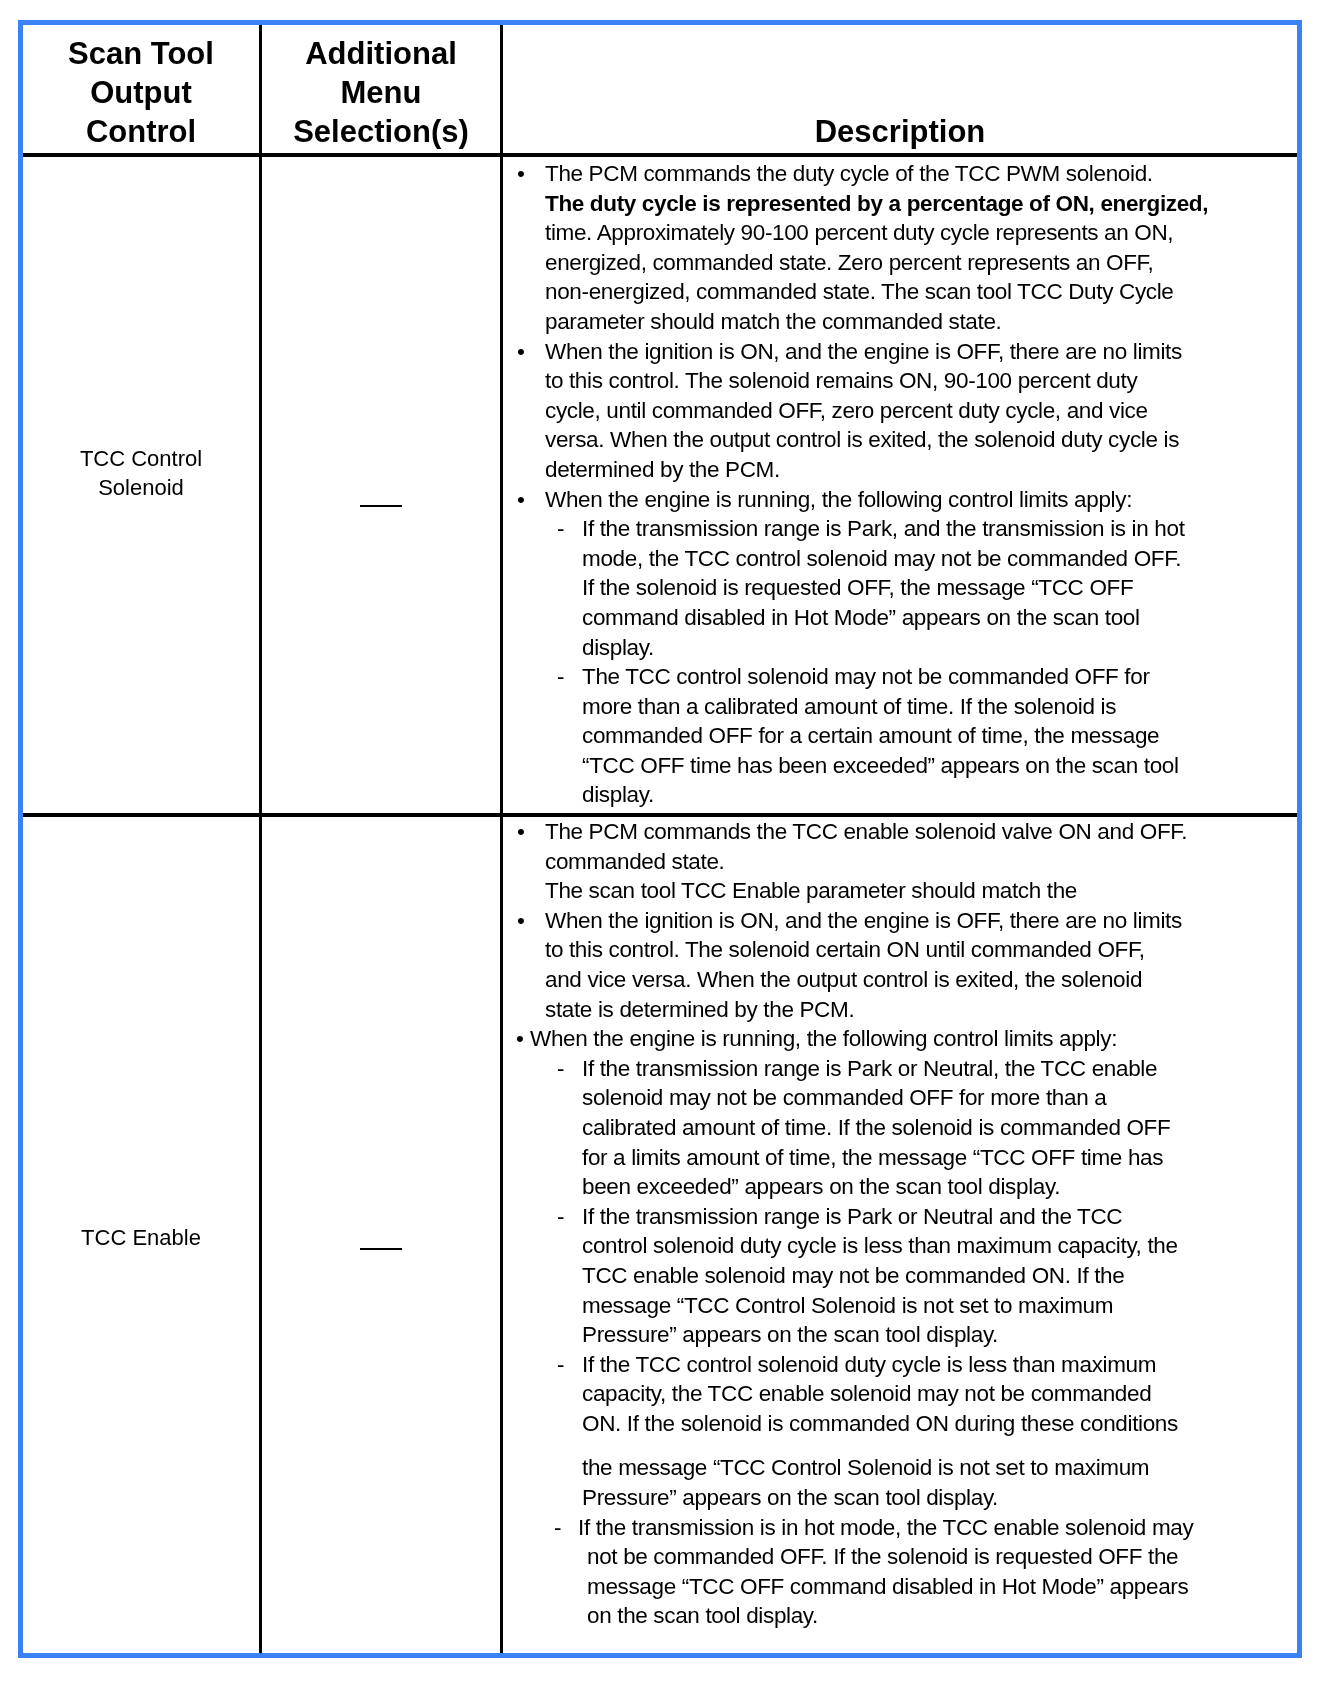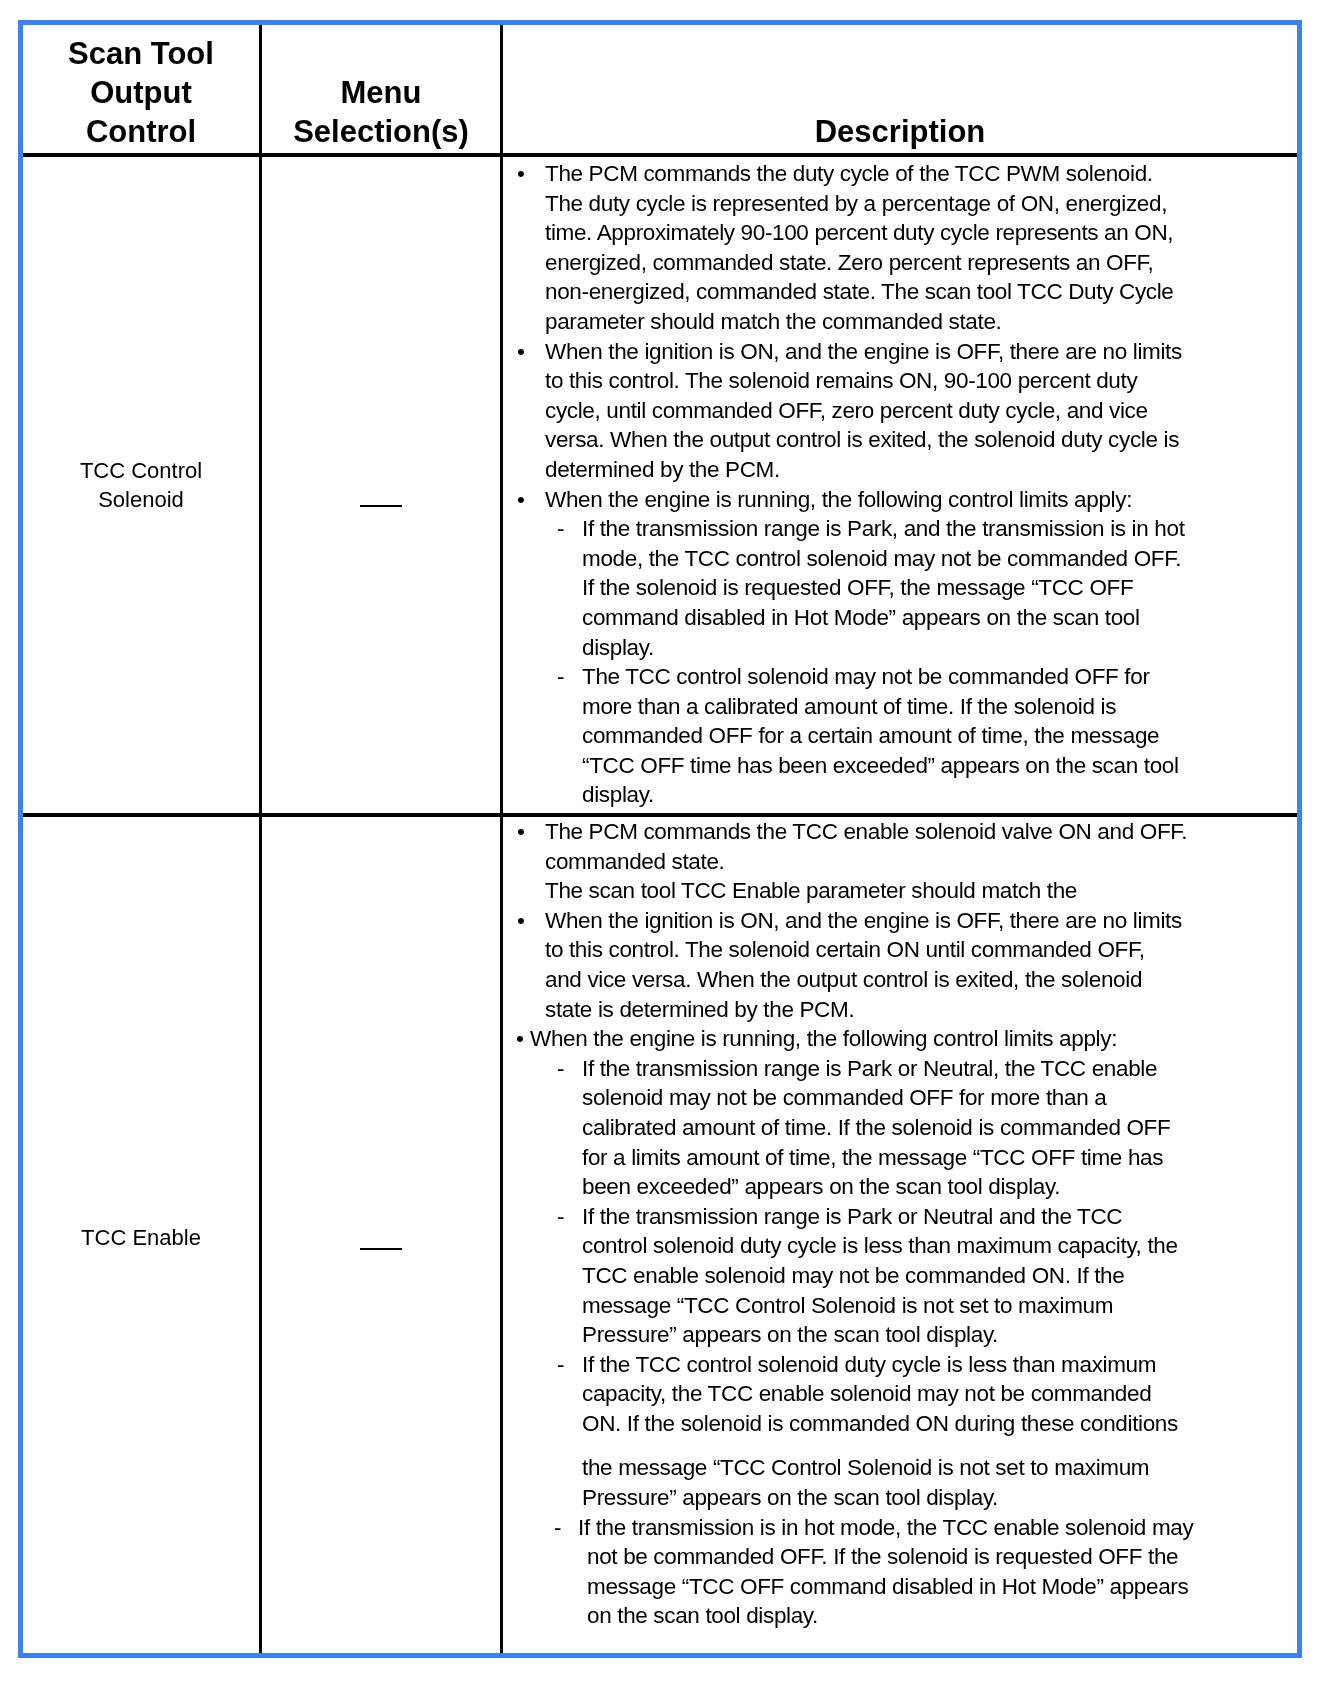--- a/index.html
+++ b/index.html
@@ -97,38 +97,39 @@
 
   <div class="hline" style="top:128px;"></div>
   <div class="hline" style="top:788px;"></div>
 
   <div class="hdr" style="left:0; width:236px;">
     <span>Scan Tool</span>
     <span>Output</span>
     <span>Control</span>
   </div>
   <div class="hdr" style="left:239px; width:238px;">
+    <span>Additional</span>
     <span>Menu</span>
     <span>Selection(s)</span>
   </div>
   <div class="hdr" style="left:480px; width:794px;">
     <span>Description</span>
   </div>
 
-  <div class="cell-left" style="left:0; width:236px; top:132px; height:656px;">
+  <div class="cell-left" style="left:0; width:236px; top:120px; height:656px;">
     <span>TCC Control</span>
     <span>Solenoid</span>
   </div>
   <div class="dash" style="left:337px; top:480px;"></div>
 
   <div class="desc" id="desc-0" style="left:482px; top:134px; width:790px;">
       <div class="item">
         <span class="marker" style="left: 12px;">•</span>
         <span class="line" style="padding-left: 40px;">The PCM commands the duty cycle of the TCC PWM solenoid.</span>
-        <span class="line" style="padding-left: 40px;">The duty cycle is represented by a percentage of ON, energized,</span>
+        <span class="line" style="padding-left: 40px; font-weight: bold;">The duty cycle is represented by a percentage of ON, energized,</span>
         <span class="line" style="padding-left: 40px;">time. Approximately 90-100 percent duty cycle represents an ON,</span>
         <span class="line" style="padding-left: 40px;">energized, commanded state. Zero percent represents an OFF,</span>
         <span class="line" style="padding-left: 40px;">non-energized, commanded state. The scan tool TCC Duty Cycle</span>
         <span class="line" style="padding-left: 40px;">parameter should match the commanded state.</span>
       </div>
       <div class="item">
         <span class="marker" style="left: 12px;">•</span>
         <span class="line" style="padding-left: 40px;">When the ignition is ON, and the engine is OFF, there are no limits</span>
         <span class="line" style="padding-left: 40px;">to this control. The solenoid remains ON, 90-100 percent duty</span>
         <span class="line" style="padding-left: 40px;">cycle, until commanded OFF, zero percent duty cycle, and vice</span>

